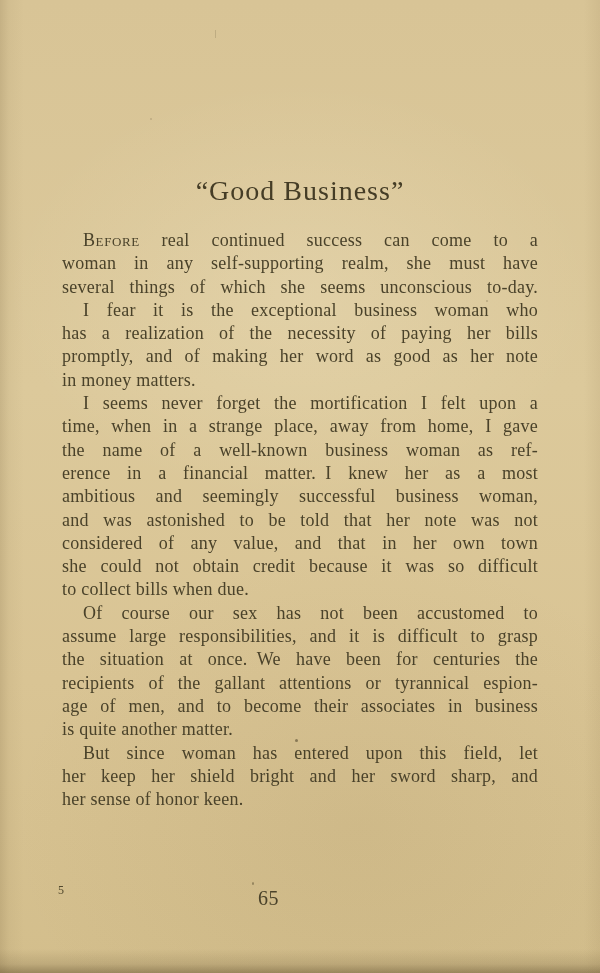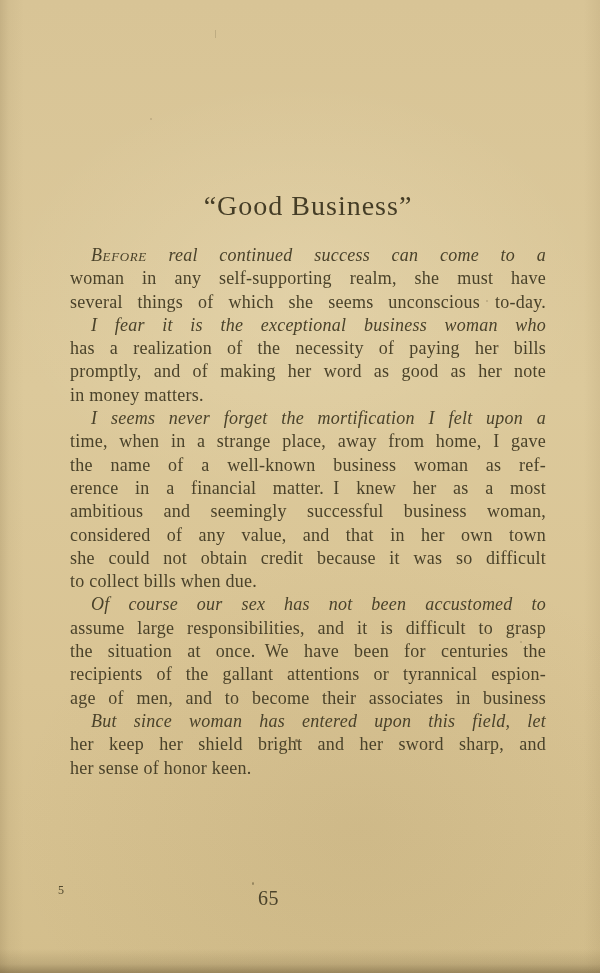--- a/index.html
+++ b/index.html
@@ -17,24 +17,23 @@
     background:
       radial-gradient(ellipse 420px 300px at 50% 30%, rgba(255,248,225,0.18), rgba(255,248,225,0) 70%),
       radial-gradient(ellipse 500px 400px at 60% 85%, rgba(120,95,50,0.08), rgba(120,95,50,0) 70%),
       linear-gradient(90deg, rgba(95,75,40,0.16) 0px, rgba(95,75,40,0.05) 9px, rgba(95,75,40,0) 24px),
       linear-gradient(270deg, rgba(120,95,55,0.09) 0px, rgba(120,95,55,0) 16px),
       linear-gradient(0deg, rgba(62,46,18,0.38) 0px, rgba(62,46,18,0.14) 9px, rgba(62,46,18,0) 24px),
       linear-gradient(180deg, #d8c496 0%, #dcc99b 40%, #d9c494 70%, #d3be8c 100%);
   }
   .textblock {
     position: absolute;
-    left: 70px;
+    left: 62px;
     top: 176px;
     width: 476px;
-    margin-top: 15px;
   }
   .title {
     height: 30px;
     line-height: 30px;
     margin-bottom: 23px;
     text-align: center;
     font-size: 28px;
     letter-spacing: 1px;
     color: #453d26;
   }
@@ -46,21 +45,20 @@
     overflow: visible;
     white-space: nowrap;
   }
   .j {
     text-align: justify;
     text-align-last: justify;
     white-space: normal;
   }
   .in {
     text-indent: 21px;
-    font-style: italic;
   }
   .lead {
     font-variant: small-caps;
     letter-spacing: 0.6px;
   }
   .footer {
     position: absolute;
     left: 0;
     top: 879px;
     width: 600px;
@@ -114,32 +112,34 @@
       <div class="ln j">promptly, and of making her word as good as her note</div>
       <div class="ln">in money matters.</div>
     </div>
 
     <div>
       <div class="ln j in">I seems never forget the mortification I felt upon a</div>
       <div class="ln j">time, when in a strange place, away from home, I gave</div>
       <div class="ln j">the name of a well-known business woman as ref-</div>
       <div class="ln j">erence in a financial matter. I knew her as a most</div>
       <div class="ln j">ambitious and seemingly successful business woman,</div>
+      <div class="ln j">and was astonished to be told that her note was not</div>
       <div class="ln j">considered of any value, and that in her own town</div>
       <div class="ln j">she could not obtain credit because it was so difficult</div>
       <div class="ln">to collect bills when due.</div>
     </div>
 
 
     <div>
       <div class="ln j in">Of course our sex has not been accustomed to</div>
       <div class="ln j">assume large responsibilities, and it is difficult to grasp</div>
       <div class="ln j">the situation at once. We have been for centuries the</div>
       <div class="ln j">recipients of the gallant attentions or tyrannical espion-</div>
       <div class="ln j">age of men, and to become their associates in business</div>
+      <div class="ln">is quite another matter.</div>
     </div>
 
     <div>
       <div class="ln j in">But since woman has entered upon this field, let</div>
       <div class="ln j">her keep her shield bright and her sword sharp, and</div>
       <div class="ln">her sense of honor keen.</div>
     </div>
 
   </div>
 

